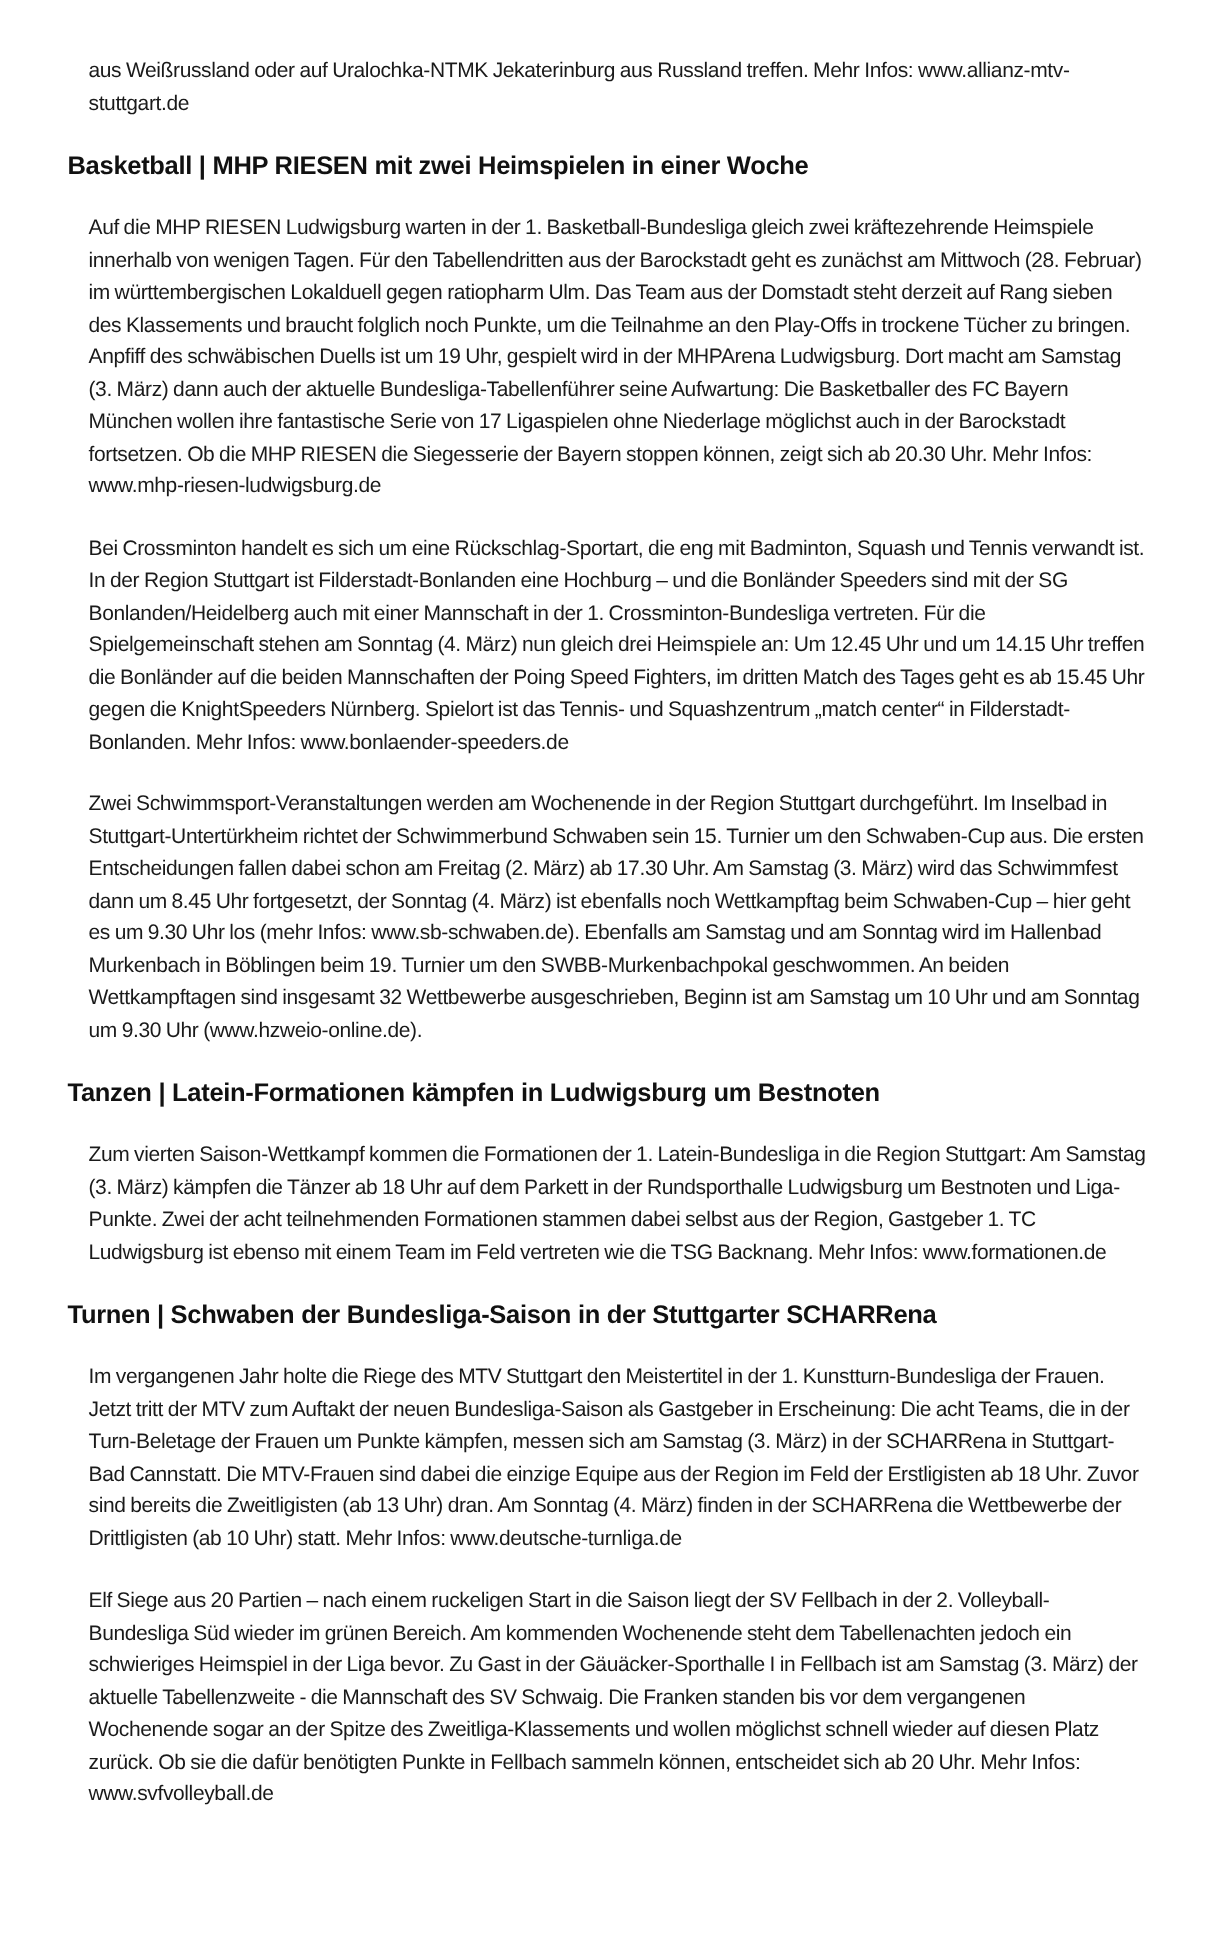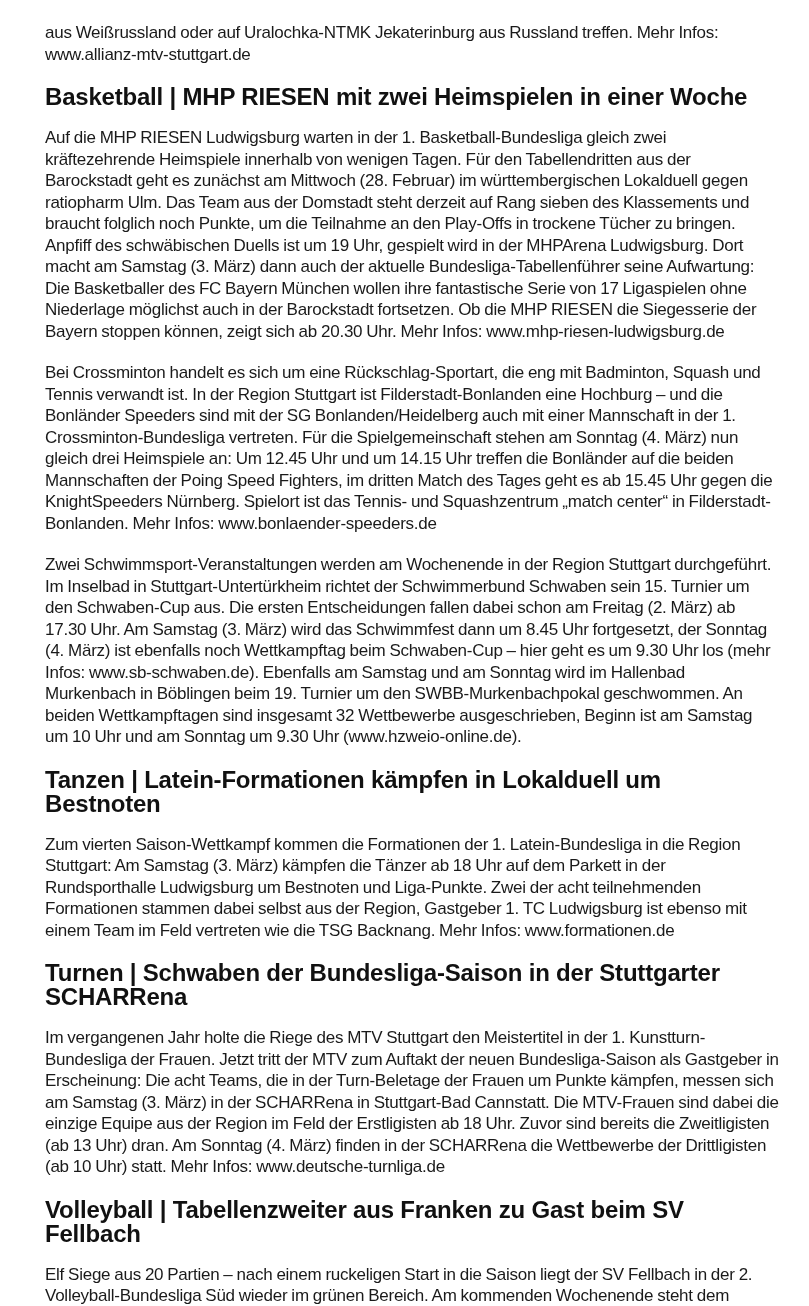--- a/index.html
+++ b/index.html
@@ -9,29 +9,29 @@
       overflow: hidden;
       font-family: "Liberation Sans", "DejaVu Sans", sans-serif;
       color: #1a1a1a;
     }
     .page {
       padding: 22px 30px 0 45px;
       box-sizing: border-box;
       width: 809px;
     }
     p {
-      margin: 0;
-      font-size: 17px;
+      margin: 14px;
+      font-size: 14px;
       line-height: 21.5px;
       letter-spacing: -0.25px;
       word-spacing: -0.5px;
     }
     h2 {
       margin: 0;
-      font-size: 24px;
+      font-size: 17px;
       font-weight: bold;
       line-height: 24px;
       letter-spacing: -0.2px;
       color: #111111;
     }
     .intro { margin-bottom: 20px; }
     .section h2 { margin-bottom: 18px; }
     .section p { margin-bottom: 20px; }
   </style>
 </head>
@@ -47,26 +47,25 @@
 
   <div class="section">
     <p>Bei Crossminton handelt es sich um eine Rückschlag-Sportart, die eng mit Badminton, Squash und Tennis verwandt ist. In der Region Stuttgart ist Filderstadt-Bonlanden eine Hochburg – und die Bonländer Speeders sind mit der SG Bonlanden/Heidelberg auch mit einer Mannschaft in der 1. Crossminton-Bundesliga vertreten. Für die Spielgemeinschaft stehen am Sonntag (4. März) nun gleich drei Heimspiele an: Um 12.45 Uhr und um 14.15 Uhr treffen die Bonländer auf die beiden Mannschaften der Poing Speed Fighters, im dritten Match des Tages geht es ab 15.45 Uhr gegen die KnightSpeeders Nürnberg. Spielort ist das Tennis- und Squashzentrum „match center“ in Filderstadt-Bonlanden. Mehr Infos: www.bonlaender-speeders.de</p>
   </div>
 
   <div class="section">
     <p>Zwei Schwimmsport-Veranstaltungen werden am Wochenende in der Region Stuttgart durchgeführt. Im Inselbad in Stuttgart-Untertürkheim richtet der Schwimmerbund Schwaben sein 15. Turnier um den Schwaben-Cup aus. Die ersten Entscheidungen fallen dabei schon am Freitag (2. März) ab 17.30 Uhr. Am Samstag (3. März) wird das Schwimmfest dann um 8.45 Uhr fortgesetzt, der Sonntag (4. März) ist ebenfalls noch Wettkampftag beim Schwaben-Cup – hier geht es um 9.30 Uhr los (mehr Infos: www.sb-schwaben.de). Ebenfalls am Samstag und am Sonntag wird im Hallenbad Murkenbach in Böblingen beim 19. Turnier um den SWBB-Murkenbachpokal geschwommen. An beiden Wettkampftagen sind insgesamt 32 Wettbewerbe ausgeschrieben, Beginn ist am Samstag um 10 Uhr und am Sonntag um 9.30 Uhr (www.hzweio-online.de).</p>
   </div>
 
   <div class="section">
-    <h2>Tanzen | Latein-Formationen kämpfen in Lokalduell um Bestnoten</h2>
+    <h2>Tanzen | Latein-Formationen kämpfen in Ludwigsburg um Bestnoten</h2>
     <p>Zum vierten Saison-Wettkampf kommen die Formationen der 1. Latein-Bundesliga in die Region Stuttgart: Am Samstag (3. März) kämpfen die Tänzer ab 18 Uhr auf dem Parkett in der Rundsporthalle Ludwigsburg um Bestnoten und Liga-Punkte. Zwei der acht teilnehmenden Formationen stammen dabei selbst aus der Region, Gastgeber 1. TC Ludwigsburg ist ebenso mit einem Team im Feld vertreten wie die TSG Backnang. Mehr Infos: www.formationen.de</p>
   </div>
 
   <div class="section">
     <h2>Turnen | Schwaben der Bundesliga-Saison in der Stuttgarter SCHARRena</h2>
     <p>Im vergangenen Jahr holte die Riege des MTV Stuttgart den Meistertitel in der 1. Kunstturn-Bundesliga der Frauen. Jetzt tritt der MTV zum Auftakt der neuen Bundesliga-Saison als Gastgeber in Erscheinung: Die acht Teams, die in der Turn-Beletage der Frauen um Punkte kämpfen, messen sich am Samstag (3. März) in der SCHARRena in Stuttgart-Bad Cannstatt. Die MTV-Frauen sind dabei die einzige Equipe aus der Region im Feld der Erstligisten ab 18 Uhr. Zuvor sind bereits die Zweitligisten (ab 13 Uhr) dran. Am Sonntag (4. März) finden in der SCHARRena die Wettbewerbe der Drittligisten (ab 10 Uhr) statt. Mehr Infos: www.deutsche-turnliga.de</p>
   </div>
 
   <div class="section">
-    <h2>Volleyball | Tabellenzweiter aus Franken zu Gast beim SV Fellbach</h2>
     <p>Elf Siege aus 20 Partien – nach einem ruckeligen Start in die Saison liegt der SV Fellbach in der 2. Volleyball-Bundesliga Süd wieder im grünen Bereich. Am kommenden Wochenende steht dem Tabellenachten jedoch ein schwieriges Heimspiel in der Liga bevor. Zu Gast in der Gäuäcker-Sporthalle I in Fellbach ist am Samstag (3. März) der aktuelle Tabellenzweite - die Mannschaft des SV Schwaig. Die Franken standen bis vor dem vergangenen Wochenende sogar an der Spitze des Zweitliga-Klassements und wollen möglichst schnell wieder auf diesen Platz zurück. Ob sie die dafür benötigten Punkte in Fellbach sammeln können, entscheidet sich ab 20 Uhr. Mehr Infos: www.svfvolleyball.de</p>
   </div>
 </div>
 
 </body></html>

